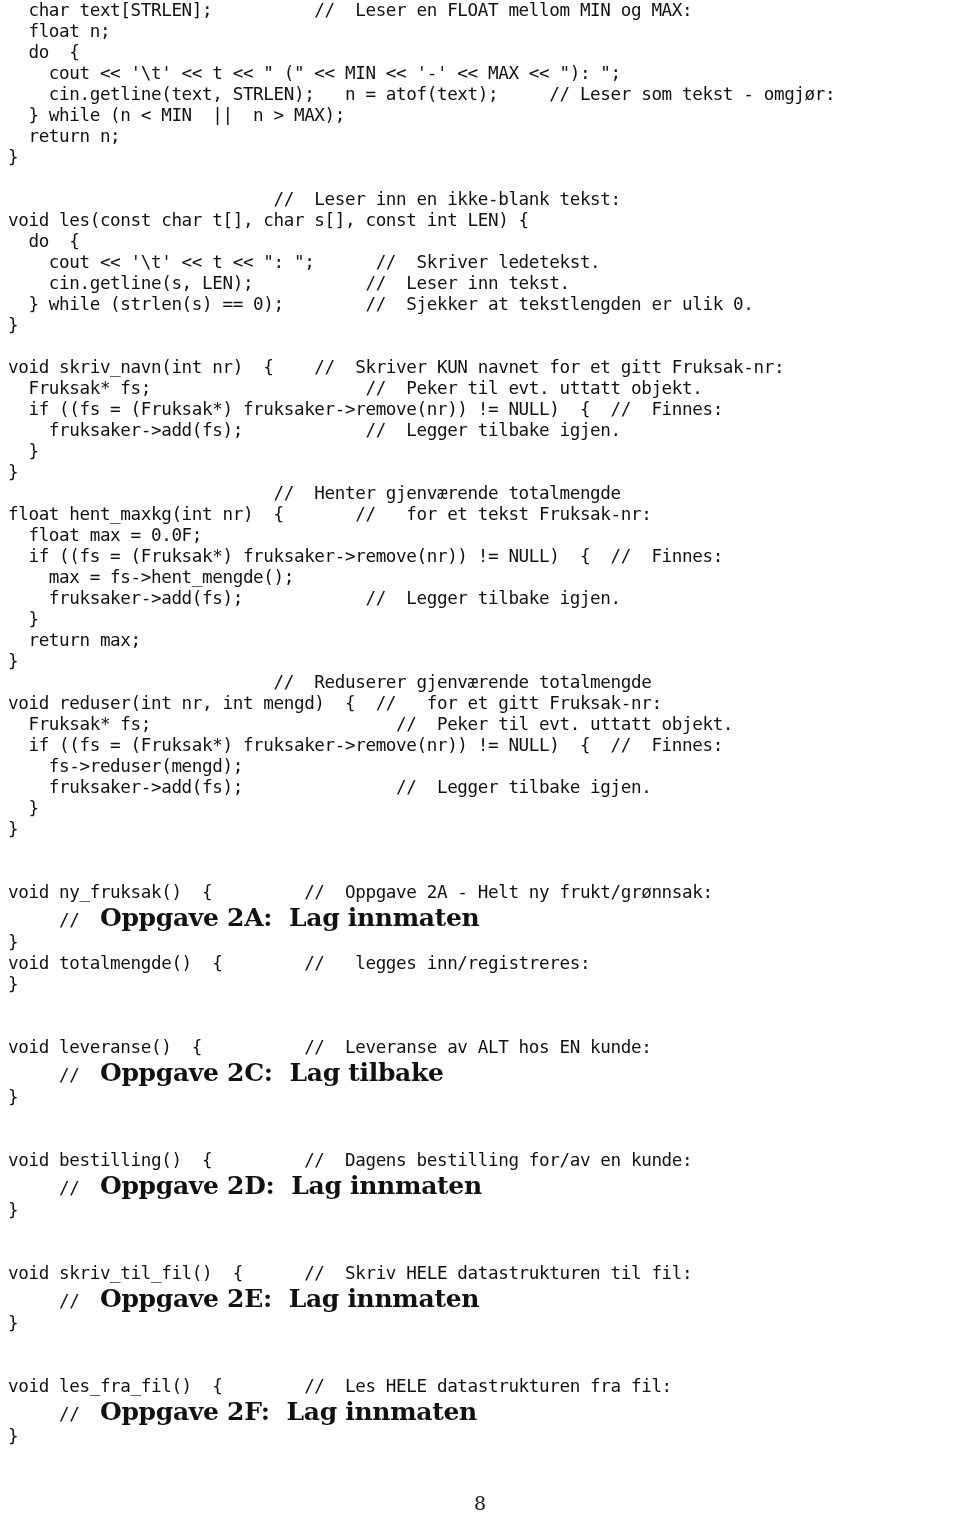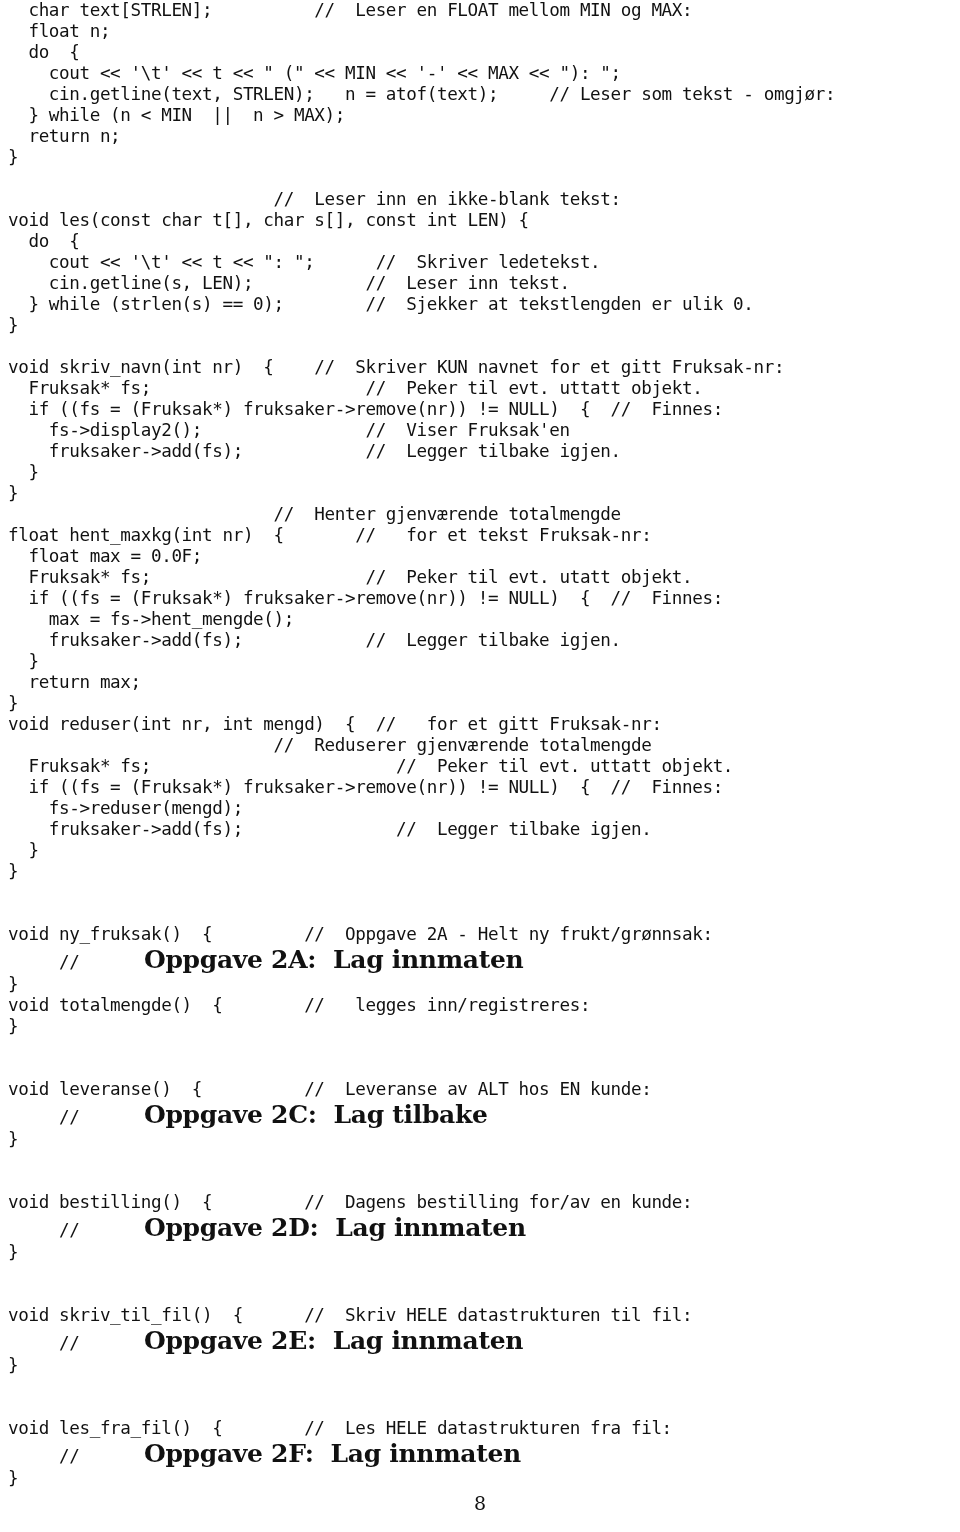--- a/index.html
+++ b/index.html
@@ -53,21 +53,20 @@
     font-size: 17.6px;
     letter-spacing: -0.38px;
     vertical-align: baseline;
   }
   .task-line .task-text {
     font-family: "DejaVu Serif", "Liberation Serif", serif;
     font-weight: bold;
     font-size: 25px;
     letter-spacing: -0.3px;
     vertical-align: baseline;
-    margin-left: 44px;
   }
   #page-number {
     position: absolute;
     left: 0;
     top: 1492px;
     width: 960px;
     text-align: center;
     font-family: "DejaVu Serif", "Liberation Serif", serif;
     font-size: 19px;
     color: #111111;
@@ -91,36 +90,34 @@
       <div class="code-line">void les(const char t[], char s[], const int LEN) {</div>
       <div class="code-line">  do  {</div>
       <div class="code-line">    cout &lt;&lt; '\t' &lt;&lt; t &lt;&lt; ": ";      //  Skriver ledetekst.</div>
       <div class="code-line">    cin.getline(s, LEN);           //  Leser inn tekst.</div>
       <div class="code-line">  } while (strlen(s) == 0);        //  Sjekker at tekstlengden er ulik 0.</div>
       <div class="code-line">}</div>
       <div class="code-line blank"></div>
       <div class="code-line">void skriv_navn(int nr)  {    //  Skriver KUN navnet for et gitt Fruksak-nr:</div>
       <div class="code-line">  Fruksak* fs;                     //  Peker til evt. uttatt objekt.</div>
       <div class="code-line">  if ((fs = (Fruksak*) fruksaker-&gt;remove(nr)) != NULL)  {  //  Finnes:</div>
-      <div class="code-line">    fs-&gt;display2();                //  Viser Fruksak'en</div>
       <div class="code-line">    fruksaker-&gt;add(fs);            //  Legger tilbake igjen.</div>
       <div class="code-line">  }</div>
       <div class="code-line">}</div>
       <div class="code-line">                          //  Henter gjenværende totalmengde</div>
       <div class="code-line">float hent_maxkg(int nr)  {       //   for et tekst Fruksak-nr:</div>
       <div class="code-line">  float max = 0.0F;</div>
-      <div class="code-line">  Fruksak* fs;                     //  Peker til evt. utatt objekt.</div>
       <div class="code-line">  if ((fs = (Fruksak*) fruksaker-&gt;remove(nr)) != NULL)  {  //  Finnes:</div>
       <div class="code-line">    max = fs-&gt;hent_mengde();</div>
       <div class="code-line">    fruksaker-&gt;add(fs);            //  Legger tilbake igjen.</div>
       <div class="code-line">  }</div>
       <div class="code-line">  return max;</div>
       <div class="code-line">}</div>
+      <div class="code-line">                          //  Reduserer gjenværende totalmengde</div>
       <div class="code-line">void reduser(int nr, int mengd)  {  //   for et gitt Fruksak-nr:</div>
-      <div class="code-line">                          //  Reduserer gjenværende totalmengde</div>
       <div class="code-line">  Fruksak* fs;                        //  Peker til evt. uttatt objekt.</div>
       <div class="code-line">  if ((fs = (Fruksak*) fruksaker-&gt;remove(nr)) != NULL)  {  //  Finnes:</div>
       <div class="code-line">    fs-&gt;reduser(mengd);</div>
       <div class="code-line">    fruksaker-&gt;add(fs);               //  Legger tilbake igjen.</div>
       <div class="code-line">  }</div>
       <div class="code-line">}</div>
       <div class="code-line blank"></div>
       <div class="code-line blank"></div>
       <div class="code-line">void ny_fruksak()  {         //  Oppgave 2A - Helt ny frukt/grønnsak:</div>
       <div class="task-line"><span class="slashes">     //  </span><span class="task-text">Oppgave 2A:  Lag innmaten</span></div>

